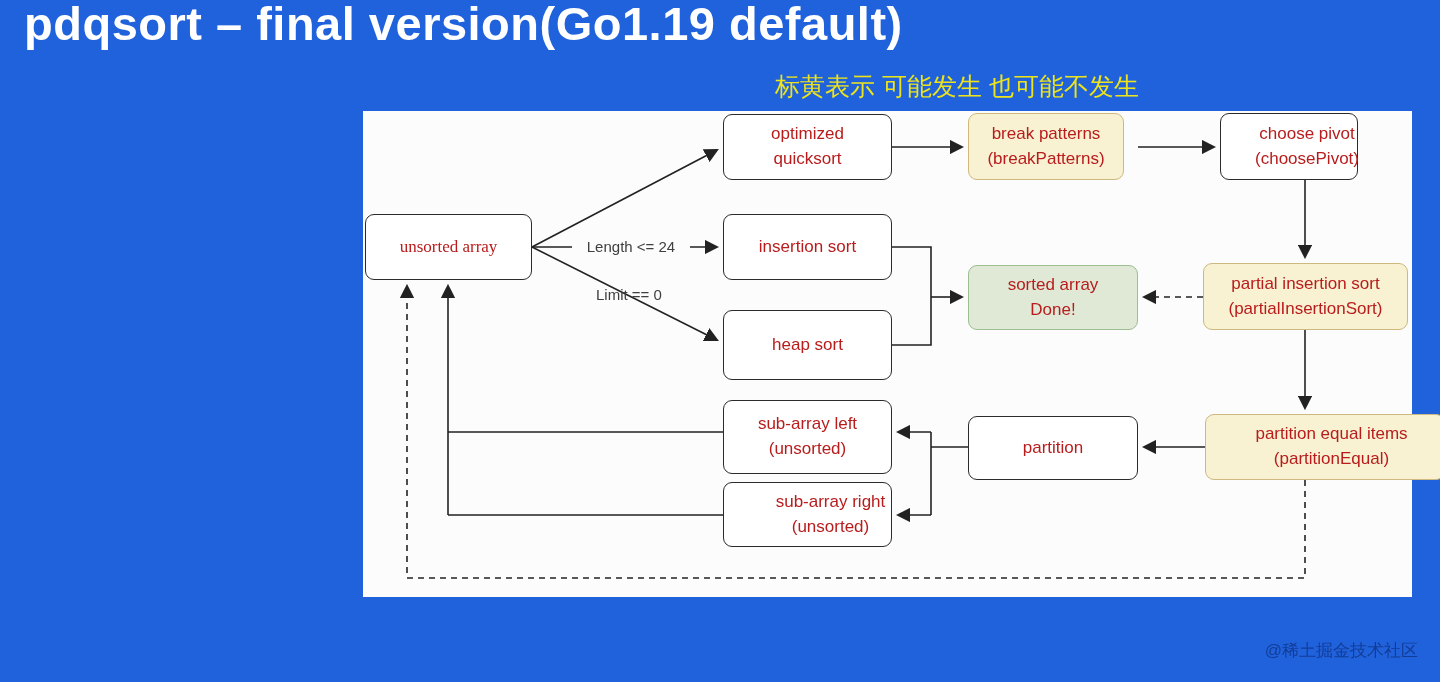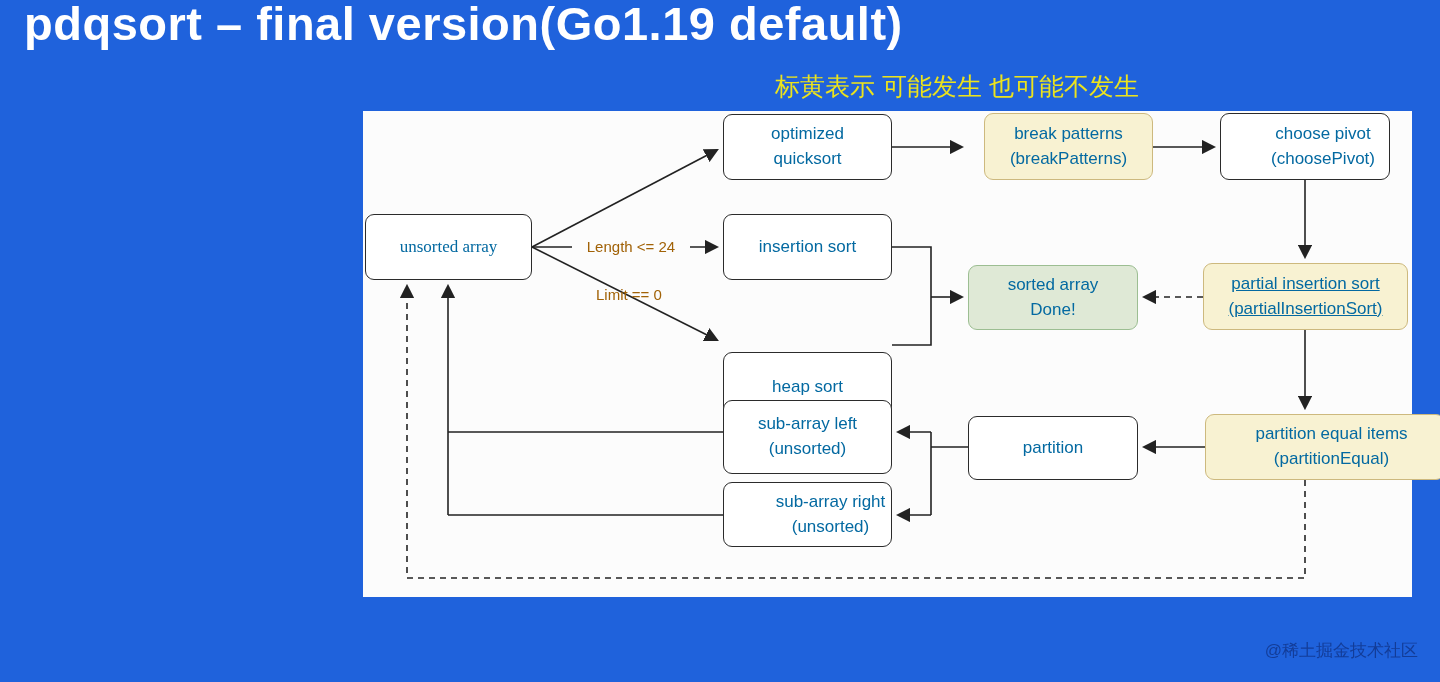--- a/index.html
+++ b/index.html
@@ -19,39 +19,39 @@
   }
   .panel {
     position:absolute; left:363px; top:111px; width:1049px; height:486px;
     background:#fcfcfc;
   }
   .panel svg { position:absolute; left:0; top:0; }
   .node {
     position:absolute; background:#ffffff;
     border:1.7px solid #2b2b2b; border-radius:9px;
     display:flex; flex-direction:column; align-items:center; justify-content:center;
-    font-size:17px; line-height:1.45; color:#0369a1; text-align:center;
+    font-size:17px; line-height:1.45; color:#b91c1c; text-align:center;
   }
   .node.hl { background:#f8f2d2; border-color:#cdb97e; }
   .node.done { background:#dfe9d6; border-color:#9cbe92;border-radius:9px; }
   #n-unsorted   { left:2px;   top:103px; width:167px; height:66px;font-family:Liberation Serif, serif; }
   #n-optimized  { left:360px; top:3px;   width:169px; height:66px; }
   #n-optimized .l1 { display:inline-block; max-width:105px; }
-  #n-break      { left:605px; top:2px;   width:169px; height:67px;margin-left:16px; }
-  #n-choose     { left:857px; top:2px;   width:170px; height:67px;padding-left:36px; }
+  #n-break      { left:605px; top:2px;   width:156px; height:67px; }
+  #n-choose     { left:857px; top:2px;   width:138px; height:67px;padding-left:36px; }
   #n-insertion  { left:360px; top:103px; width:169px; height:66px; }
-  #n-heap       { left:360px; top:199px; width:169px; height:70px;margin-top:42px; }
+  #n-heap       { left:360px; top:199px; width:169px; height:70px; }
   #n-sorted     { left:605px; top:154px; width:170px; height:65px; }
-  #n-partialins { left:840px; top:152px; width:205px; height:67px;text-decoration:underline; }
+  #n-partialins { left:840px; top:152px; width:205px; height:67px; }
   #n-subleft    { left:360px; top:289px; width:169px; height:74px; }
   #n-subright   { left:360px; top:371px; width:169px; height:65px;padding-left:46px; }
   #n-partition  { left:605px; top:305px; width:170px; height:64px; }
   #n-partequal  { left:842px; top:303px; width:240px; height:66px;padding-left:13px; }
   .edge-label {
-    position:absolute; font-size:15px; color:#a16207; white-space:nowrap;
+    position:absolute; font-size:15px; color:#404040; white-space:nowrap;
   }
   #lbl-length { left:209px; top:127px; width:118px; text-align:center; background:#fcfcfc; }
   #lbl-limit  { left:233px; top:175px; }
   .watermark {
     position:absolute; right:22px; bottom:20px;
     font-size:17px; color:rgba(10,30,95,0.55); white-space:nowrap;
   }
 </style>
 </head>
 <body>

